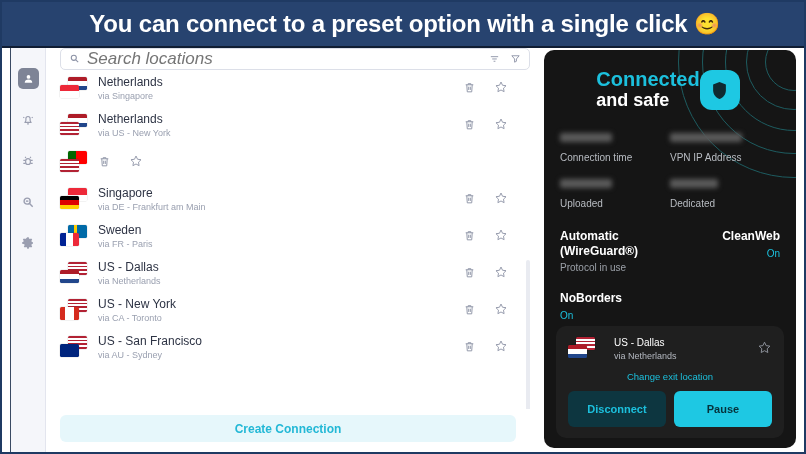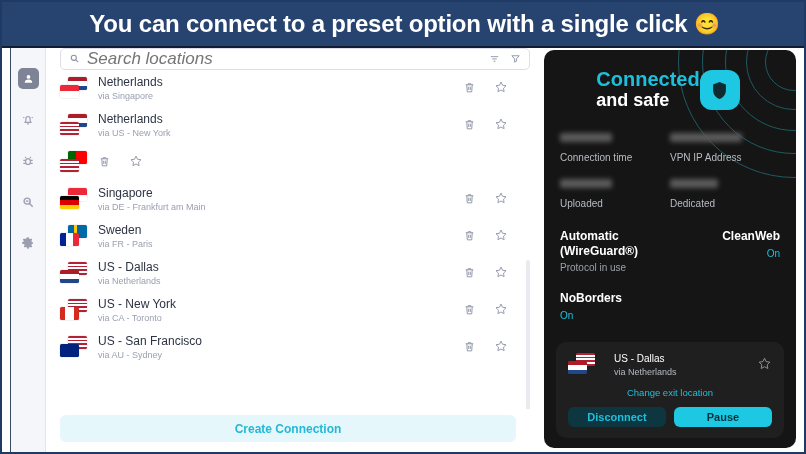--- a/index.html
+++ b/index.html
@@ -230,21 +230,21 @@
   .card-text { flex: 1 1 auto; min-width: 0; margin-left: 8px; }
   .card-title { font-size: 10px; color: #ffffff; line-height: 12px; }
   .card-sub { font-size: 9px; color: #b4b8c0; line-height: 12px; margin-top: 1px; }
   .card-star { color: #8c9099; flex: 0 0 auto; }
   .change-link {
     text-align: center; color: #1cc0dd; font-size: 9.5px;
     margin-top: 9px; margin-bottom: 9px;
   }
   .card-btns { display: flex; gap: 8px; }
   .btn {
-    flex: 1 1 0; height: 20px; border-radius: 6px;
+    flex: 1 1 0; height: 36px; border-radius: 6px;
     display: flex; align-items: center; justify-content: center;
     font-size: 11px; font-weight: bold;
   }
   .btn.disconnect { background: #0d3640; color: #1cc0dd; }
   .btn.pause { background: #1ec8e3; color: #06323c; }
 </style>
 </head>
 <body>
 
 <div class="screen">

